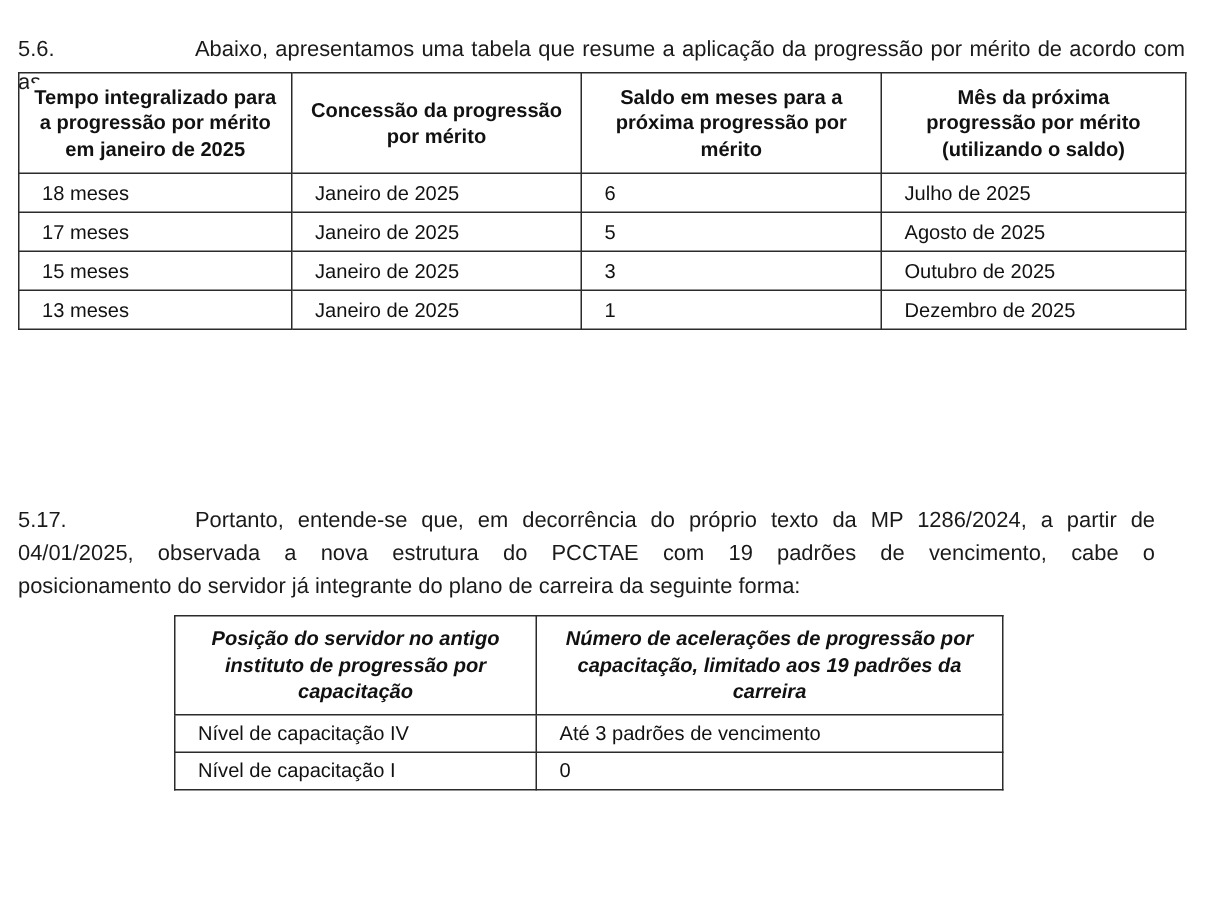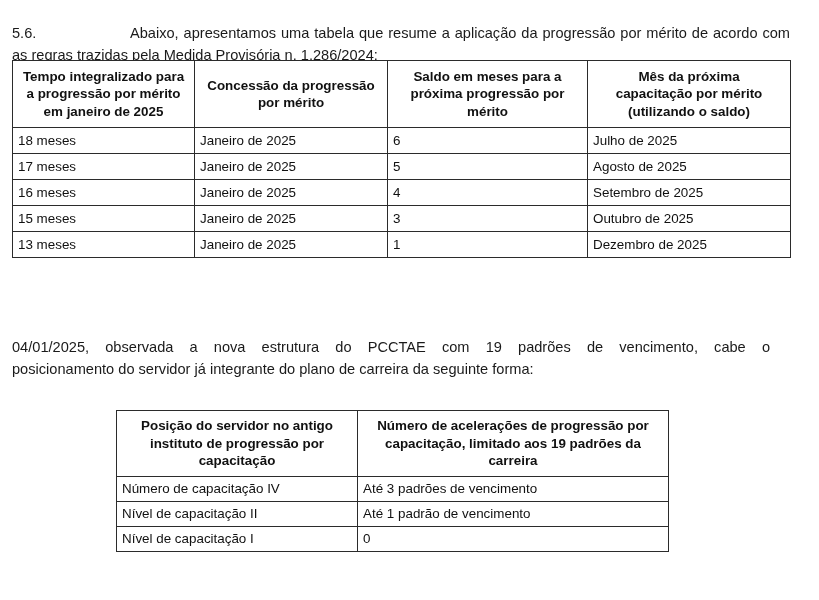--- a/index.html
+++ b/index.html
@@ -72,47 +72,48 @@
     vertical-align: middle;
   }
   table.doc-table th {
     font-weight: bold;
     text-align: center;
     line-height: 17.5px;
     padding: 3px 4px;
   }
   table.doc-table td {
     text-align: left;
-    padding: 2px 5px;
+    padding: 2px 15px;
     height: 21px;
     line-height: 18px;
     white-space: nowrap;
   }
 
   
   #table-progressao-merito {
     left: 12px;
-    top: 60px;
+    top: 48px;
     width: 778px;
+    border-radius: 31px;
   }
   #table-progressao-merito col.c0 { width: 182px; }
   #table-progressao-merito col.c1 { width: 193px; }
   #table-progressao-merito col.c2 { width: 200px; }
   #table-progressao-merito col.c3 { width: 203px; }
   #table-progressao-merito thead th { height: 60px; }
 
   
   #table-posicao-capacitacao {
     left: 116px;
     top: 410px;
     width: 552px;
   }
   #table-posicao-capacitacao col.c0 { width: 241px; }
   #table-posicao-capacitacao col.c1 { width: 311px; }
-  #table-posicao-capacitacao thead th { height: 59px; }
+  #table-posicao-capacitacao thead th { height: 59px; font-style: italic; }
   #table-posicao-capacitacao td { height: 20px; }
 </style>
 </head>
 <body>
 
 <div class="page">
 
   <p class="para" id="para-56">
     <span class="num">5.6.</span><span>Abaixo, apresentamos uma tabela que resume a aplicação da progressão por mérito de acordo com as regras trazidas pela Medida Provisória n. 1.286/2024:</span>
   </p>
@@ -135,60 +136,55 @@
           <span>Concessão da progressão</span><br>
           <span>por mérito</span>
         </th>
         <th>
           <span>Saldo em meses para a</span><br>
           <span>próxima progressão por</span><br>
           <span>mérito</span>
         </th>
         <th>
           <span>Mês da próxima</span><br>
-          <span>capacitação por mérito</span><br>
+          <span>progressão por mérito</span><br>
           <span>(utilizando o saldo)</span>
         </th>
       </tr>
     </thead>
     <tbody>
       <tr>
         <td>18 meses</td>
         <td>Janeiro de 2025</td>
         <td>6</td>
         <td>Julho de 2025</td>
       </tr>
       <tr>
         <td>17 meses</td>
         <td>Janeiro de 2025</td>
         <td>5</td>
         <td>Agosto de 2025</td>
       </tr>
       <tr>
-        <td>16 meses</td>
-        <td>Janeiro de 2025</td>
-        <td>4</td>
-        <td>Setembro de 2025</td>
-      </tr>
-      <tr>
         <td>15 meses</td>
         <td>Janeiro de 2025</td>
         <td>3</td>
         <td>Outubro de 2025</td>
       </tr>
       <tr>
         <td>13 meses</td>
         <td>Janeiro de 2025</td>
         <td>1</td>
         <td>Dezembro de 2025</td>
       </tr>
     </tbody>
   </table>
 
   <div class="para" id="para-517">
+    <span class="line justify"><span class="num">5.17.</span><span>Portanto, entende-se que, em decorrência do próprio texto da MP 1286/2024, a partir de</span></span>
     <span class="line justify">04/01/2025, observada a nova estrutura do PCCTAE com 19 padrões de vencimento, cabe o</span>
     <span class="line">posicionamento do servidor já integrante do plano de carreira da seguinte forma:</span>
   </div>
 
   <table class="doc-table" id="table-posicao-capacitacao">
     <colgroup>
       <col class="c0">
         <col class="c1">
     </colgroup>
     <thead>
@@ -200,26 +196,22 @@
         </th>
         <th>
           <span>Número de acelerações de progressão por</span><br>
           <span>capacitação, limitado aos 19 padrões da</span><br>
           <span>carreira</span>
         </th>
       </tr>
     </thead>
     <tbody>
       <tr>
-        <td>Número de capacitação IV</td>
+        <td>Nível de capacitação IV</td>
         <td>Até 3 padrões de vencimento</td>
-      </tr>
-      <tr>
-        <td>Nível de capacitação II</td>
-        <td>Até 1 padrão de vencimento</td>
       </tr>
       <tr>
         <td>Nível de capacitação I</td>
         <td>0</td>
       </tr>
     </tbody>
   </table>
 
 </div>
 

